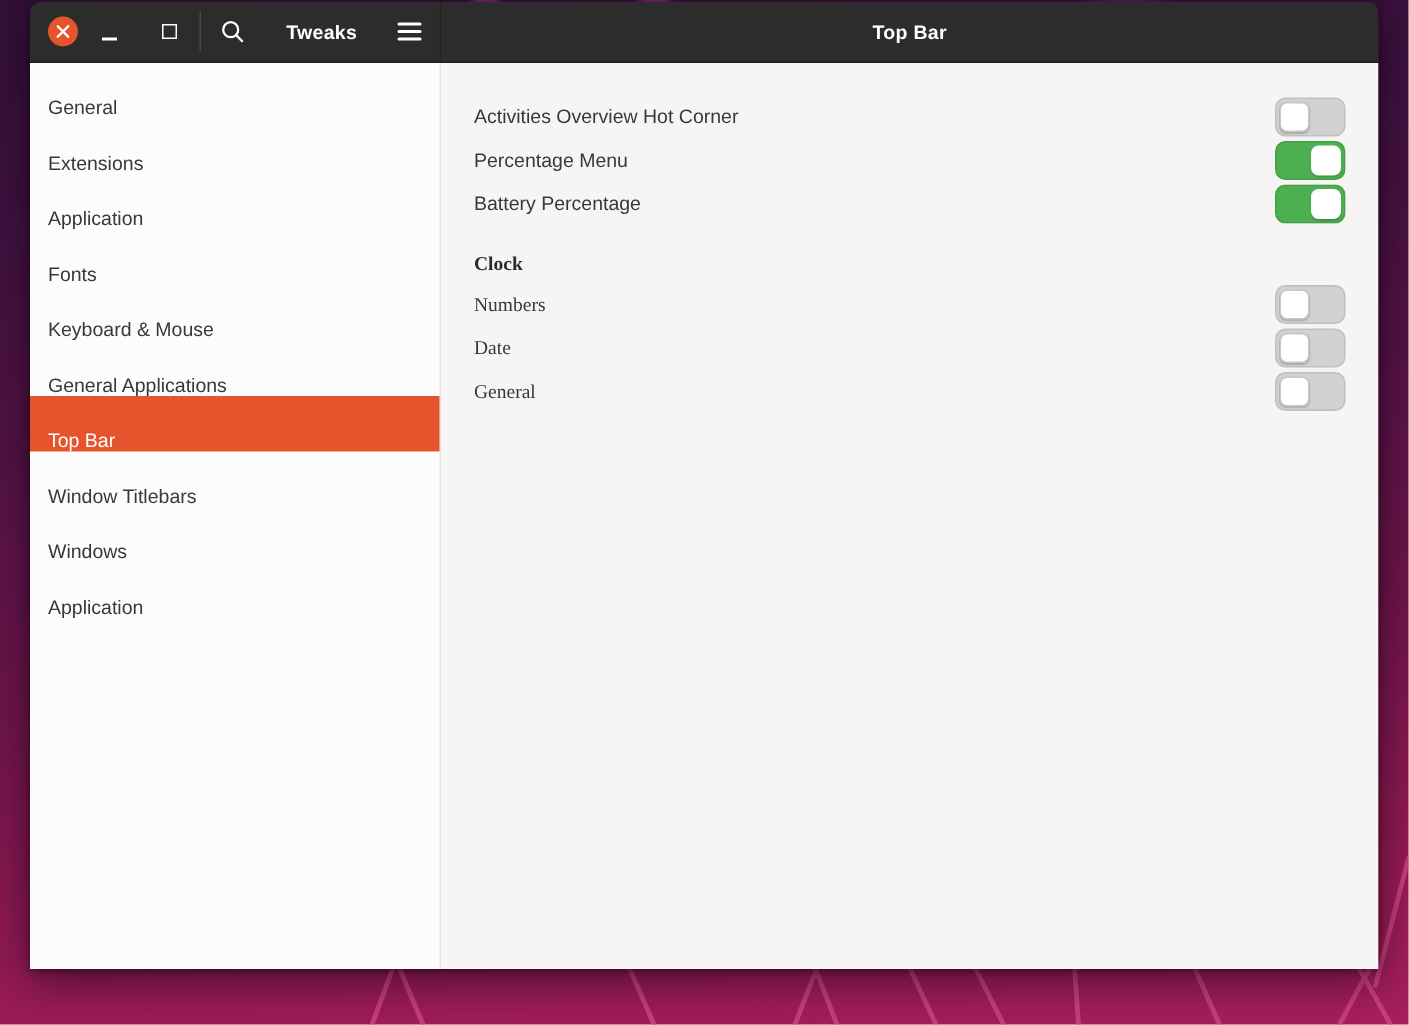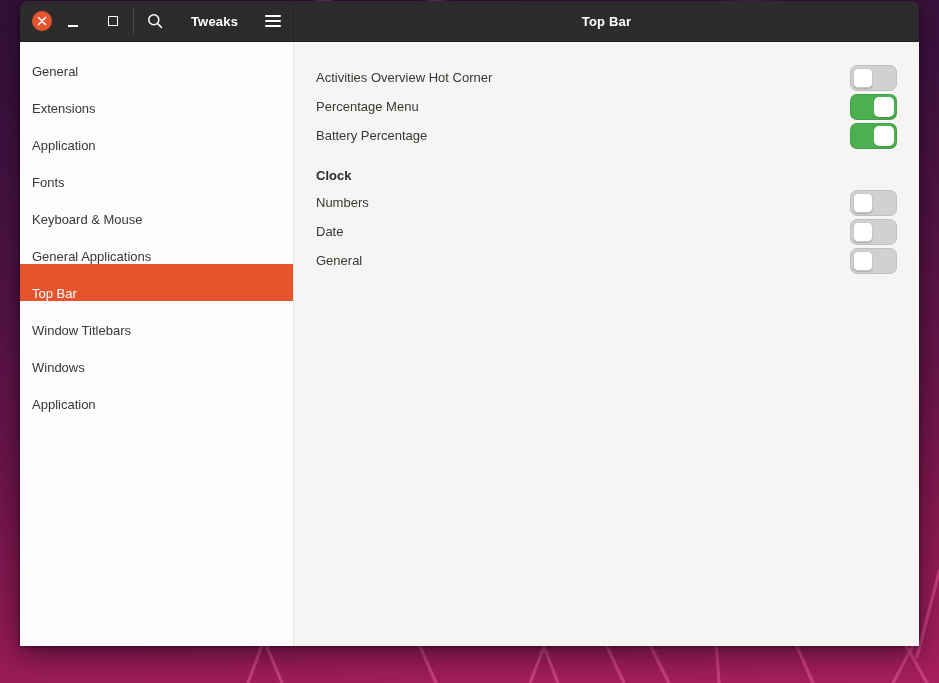--- a/index.html
+++ b/index.html
@@ -36,21 +36,21 @@
   .search-btn{margin-left:12px;width:18px;height:18px;display:flex;align-items:center;justify-content:center;}
   .app-title{flex:1;text-align:center;}
   .menu-btn{width:16px;height:12px;display:flex;flex-direction:column;justify-content:space-between;}
   .menu-btn i{display:block;height:1.8px;background:#fff;border-radius:1px;}
   
   .win-body{flex:1;display:flex;min-height:0;}
   .sidebar{width:274px;background:var(--sidebar-bg);border-right:1px solid #e8e6e3;flex:0 0 auto;}
   .sidebar-item{height:37px;display:flex;align-items:flex-end;padding-left:12px;font-size:13px;color:#3a3834;cursor:default;}
   .sidebar-item.selected{background:var(--accent);color:#ffffff;}
   .content{flex:1;background:var(--content-bg);padding:21px 22px 0 22px;overflow:hidden;}
-  .section + .section{margin-top:13px;}
+  .section + .section{margin-top:13px;font-family:Liberation Serif, serif;}
   .section-header{height:25px;display:flex;align-items:center;font-size:13px;font-weight:bold;color:#2d2b28;}
   .row{height:29px;display:flex;align-items:center;justify-content:space-between;}
   .row-label{font-size:13px;color:#3a3834;}
   
   .toggle{width:47px;height:26px;border-radius:7px;position:relative;flex:0 0 auto;}
   .toggle.off{background:#d3d1cf;border:1px solid #c2c0bd;}
   .toggle.on{background:var(--toggle-on);border:1px solid rgba(0,0,0,.10);}
   .knob{position:absolute;top:2px;width:20px;height:20px;background:#ffffff;border-radius:5px;box-shadow:0 1px 1px rgba(0,0,0,.18);}
   .toggle.off .knob{left:2px;border:1px solid #c9c7c4;}
   .toggle.on .knob{right:2px;}

